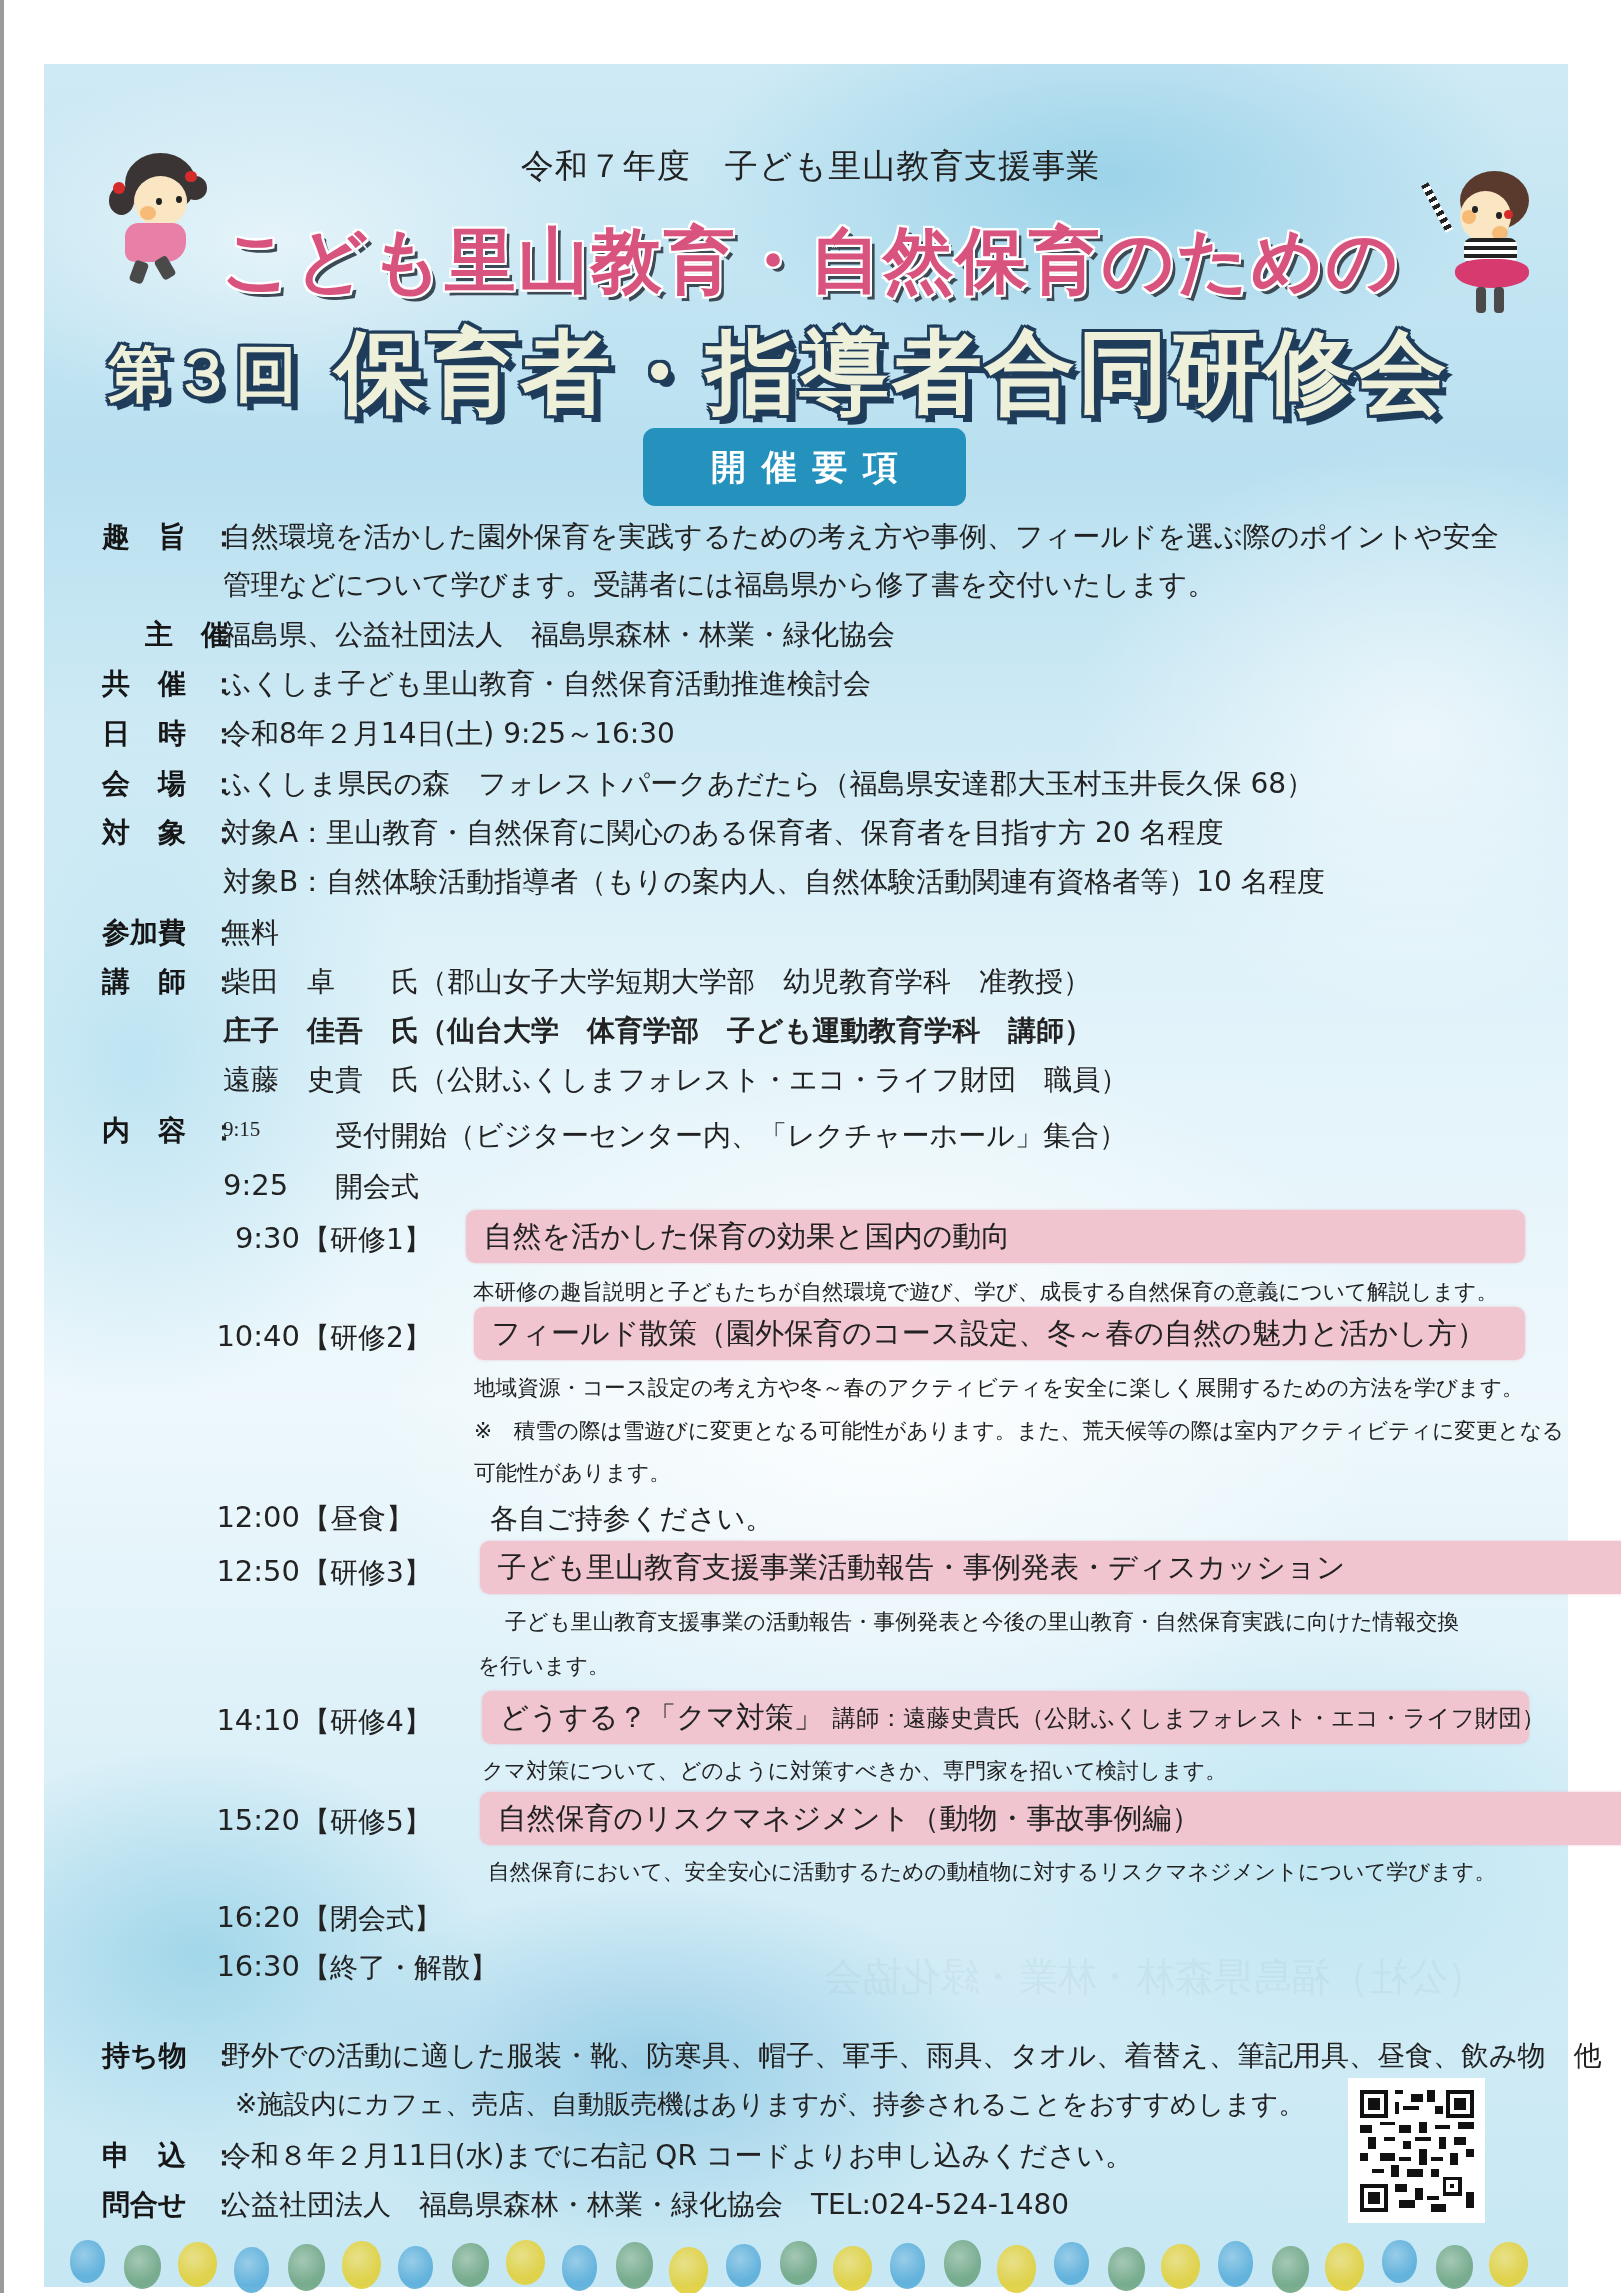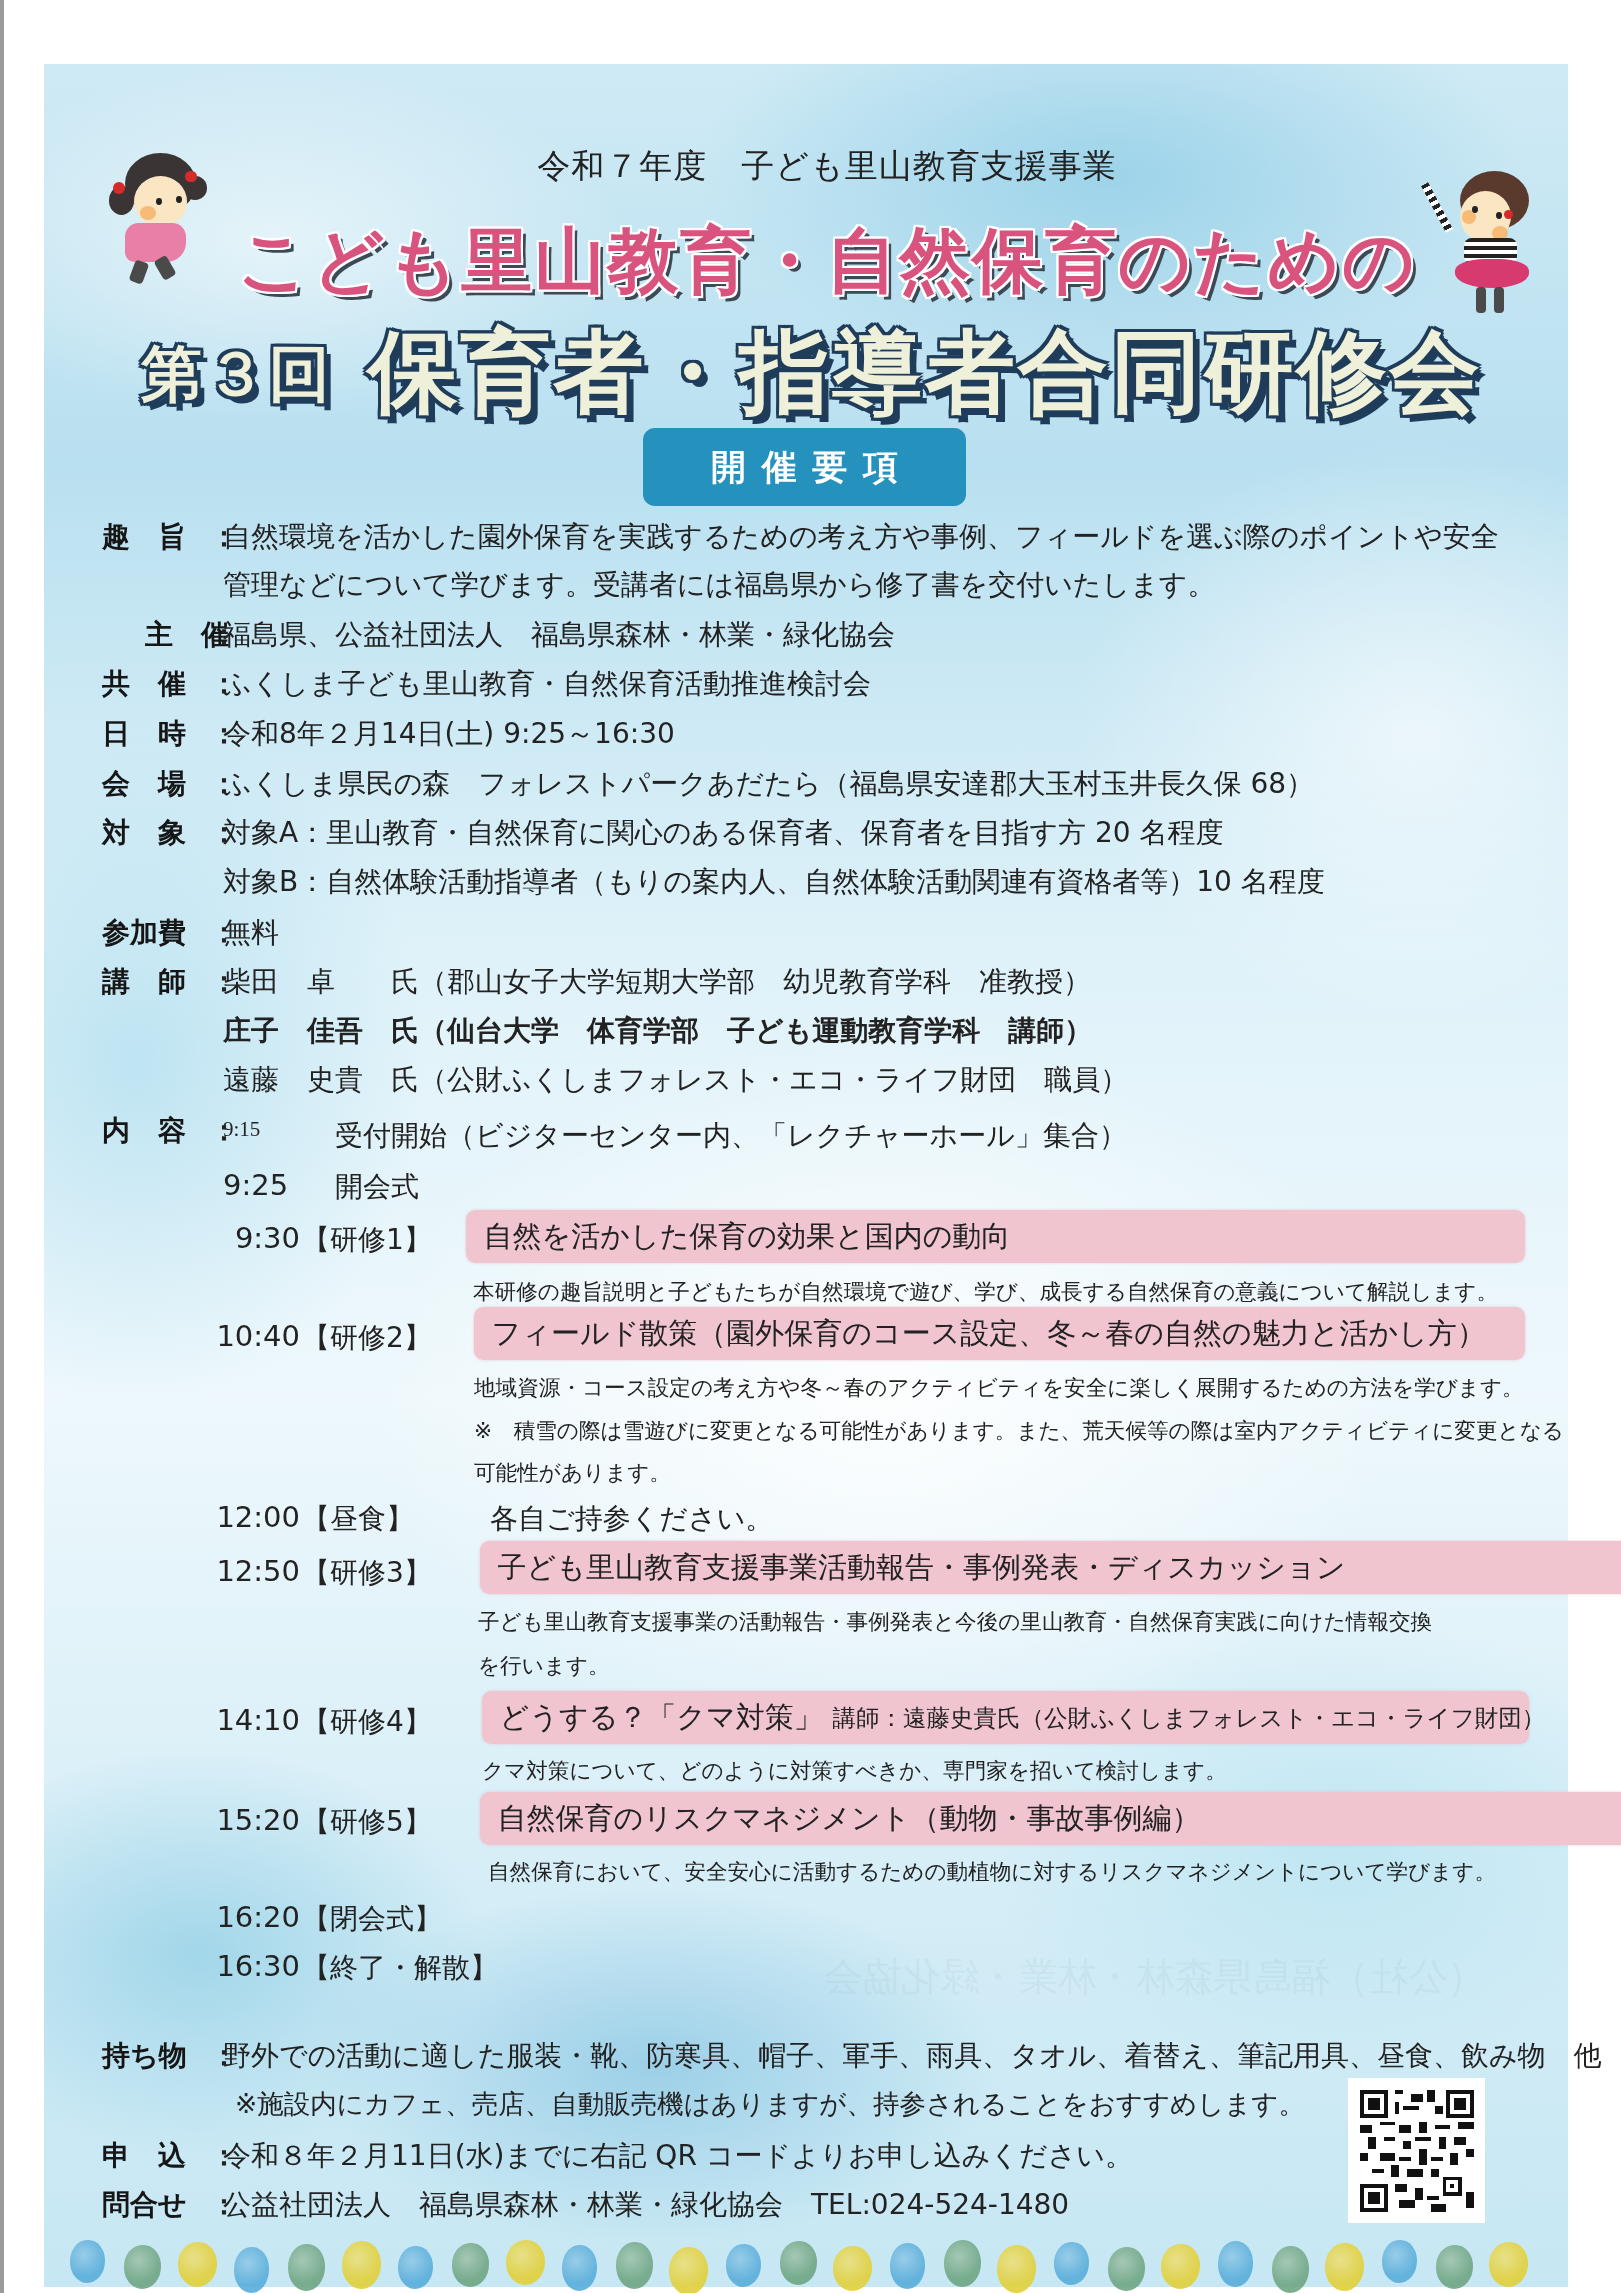--- a/index.html
+++ b/index.html
@@ -15,21 +15,21 @@
       radial-gradient(ellipse 588px 294px at 70% 5%, rgba(120,195,225,0.55), rgba(120,195,225,0) 70%),
       radial-gradient(ellipse 490px 412px at 90% 30%, rgba(255,255,255,0.6), rgba(255,255,255,0) 70%),
       radial-gradient(ellipse 412px 490px at 6% 45%, rgba(160,215,235,0.55), rgba(160,215,235,0) 70%),
       radial-gradient(ellipse 686px 490px at 55% 60%, rgba(255,255,255,0.85), rgba(255,255,255,0) 75%),
       radial-gradient(ellipse 412px 294px at 10% 85%, rgba(130,200,225,0.6), rgba(130,200,225,0) 70%),
       radial-gradient(ellipse 490px 255px at 40% 90%, rgba(95,175,215,0.45), rgba(95,175,215,0) 70%),
       radial-gradient(ellipse 510px 314px at 85% 80%, rgba(175,225,240,0.6), rgba(175,225,240,0) 70%),
       linear-gradient(180deg, #cfeaf5 0%, #b9e0f0 18%, #dff2f9 40%, #eef8fc 60%, #d2ecf6 85%, #c6e7f3 100%);
   }
 
-  .abs { position: absolute; padding-left: 33px; }
+  .abs { position: absolute; }
 
   
   .subtitle { left: 0; width: 1621px; top: 144px; text-align: center; font-size: 33px; color: #222; letter-spacing: 1px; }
   .title-pink {
     left: 0; width: 1621px; top: 214px; text-align: center;
     font-size: 71px; font-weight: bold; color: #d9537f; letter-spacing: 2px;
     text-shadow:
       -2px -2px 0 #fff, 2px -2px 0 #fff, -2px 2px 0 #fff, 2px 2px 0 #fff,
       0 -2px 0 #fff, 0 2px 0 #fff, -2px 0 0 #fff, 2px 0 0 #fff,
       4.9px 4.9px 0 #3c4a55;
@@ -199,21 +199,21 @@
 
   <div class="time" style="top:1500px;left:192px;">12:00</div>
   <div class="tag" style="top:1500px;left:302px;">【昼食】</div>
   <div class="tag" style="top:1500px;left:490px;">各自ご持参ください。</div>
 
   <div class="time" style="top:1554px;left:192px;">12:50</div>
   <div class="tag" style="top:1554px;left:302px;">【研修3】</div>
   <div class="bar" style="top:1541px;left:480px;width:1192px;">
       <span>子ども里山教育支援事業活動報告・事例発表・ディスカッション</span>
     </div>
-  <div class="desc" style="top:1607px;left:478px;">子ども里山教育支援事業の活動報告・事例発表と今後の里山教育・自然保育実践に向けた情報交換</div>
+  <div class="desc" style="top:1607px;left:505px;">子ども里山教育支援事業の活動報告・事例発表と今後の里山教育・自然保育実践に向けた情報交換</div>
   <div class="desc" style="top:1651px;left:478px;">を行います。</div>
 
   <div class="time" style="top:1703px;left:192px;">14:10</div>
   <div class="tag" style="top:1703px;left:302px;">【研修4】</div>
   <div class="bar" style="top:1691px;left:482px;width:1047px;">
       <span>どうする？「クマ対策」</span>
       <span class="small">講師：遠藤史貴氏（公財ふくしまフォレスト・エコ・ライフ財団）</span>
     </div>
   <div class="desc" style="top:1756px;left:482px;">クマ対策について、どのように対策すべきか、専門家を招いて検討します。</div>
 

